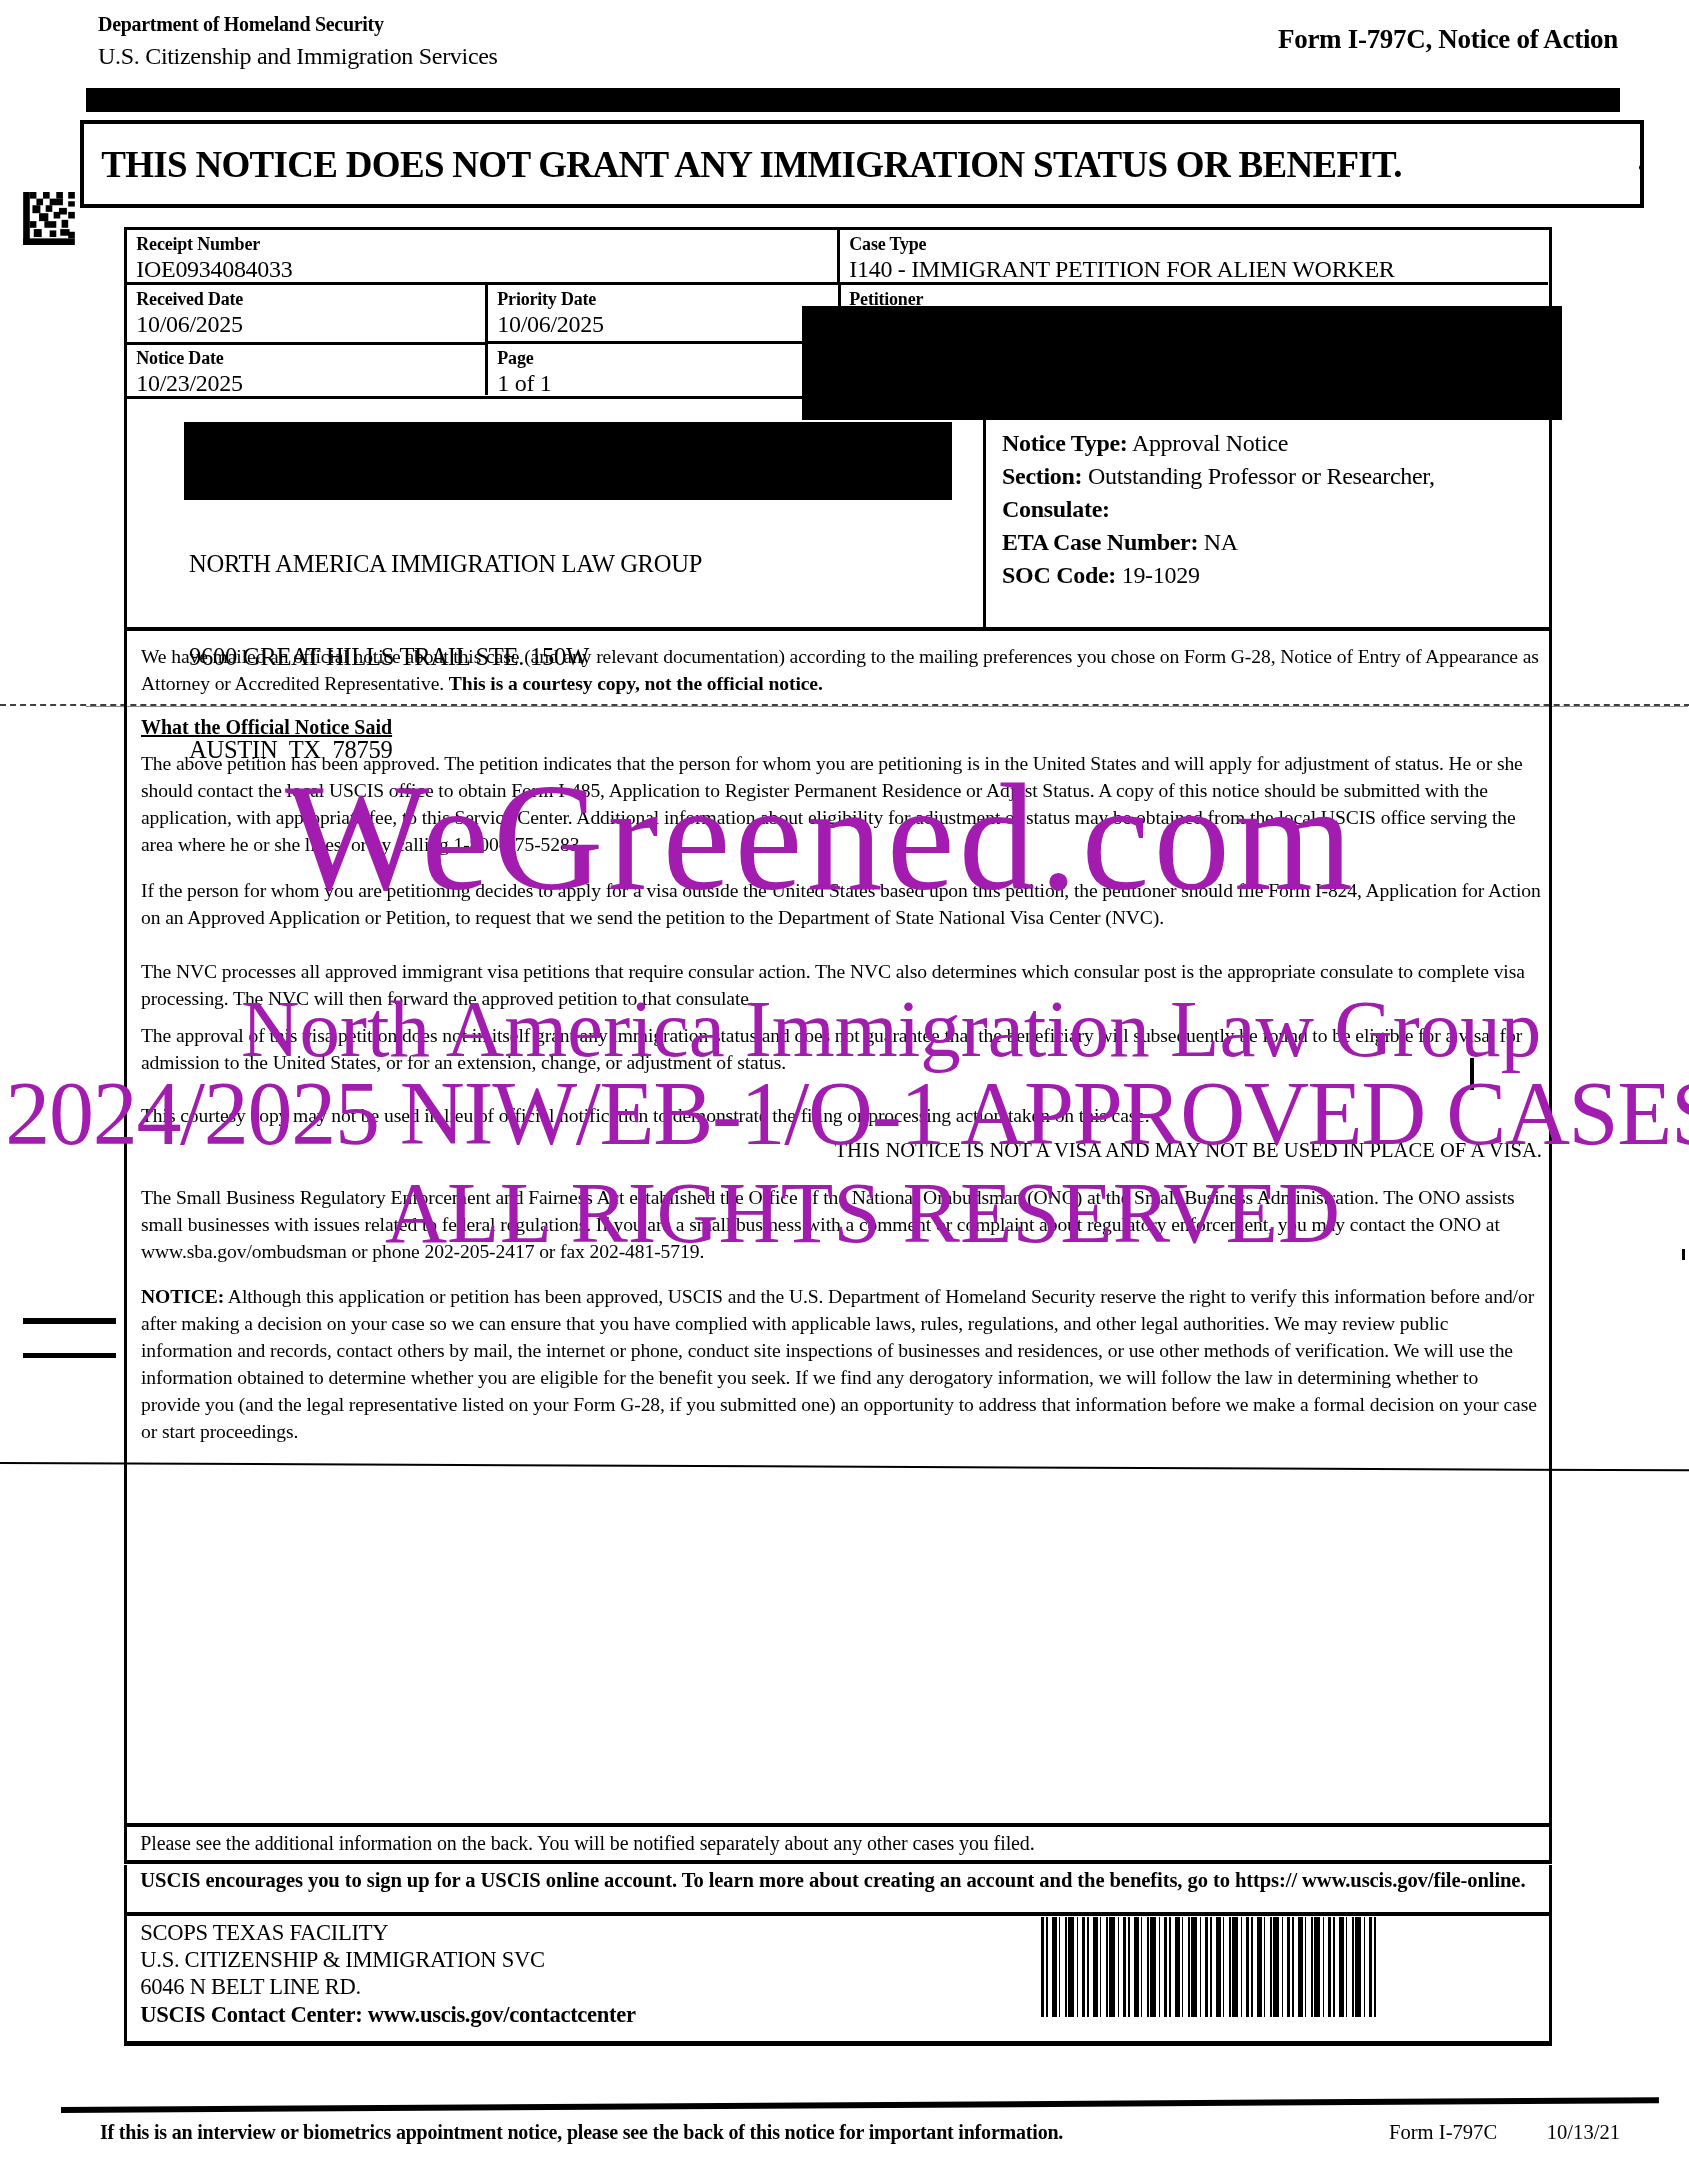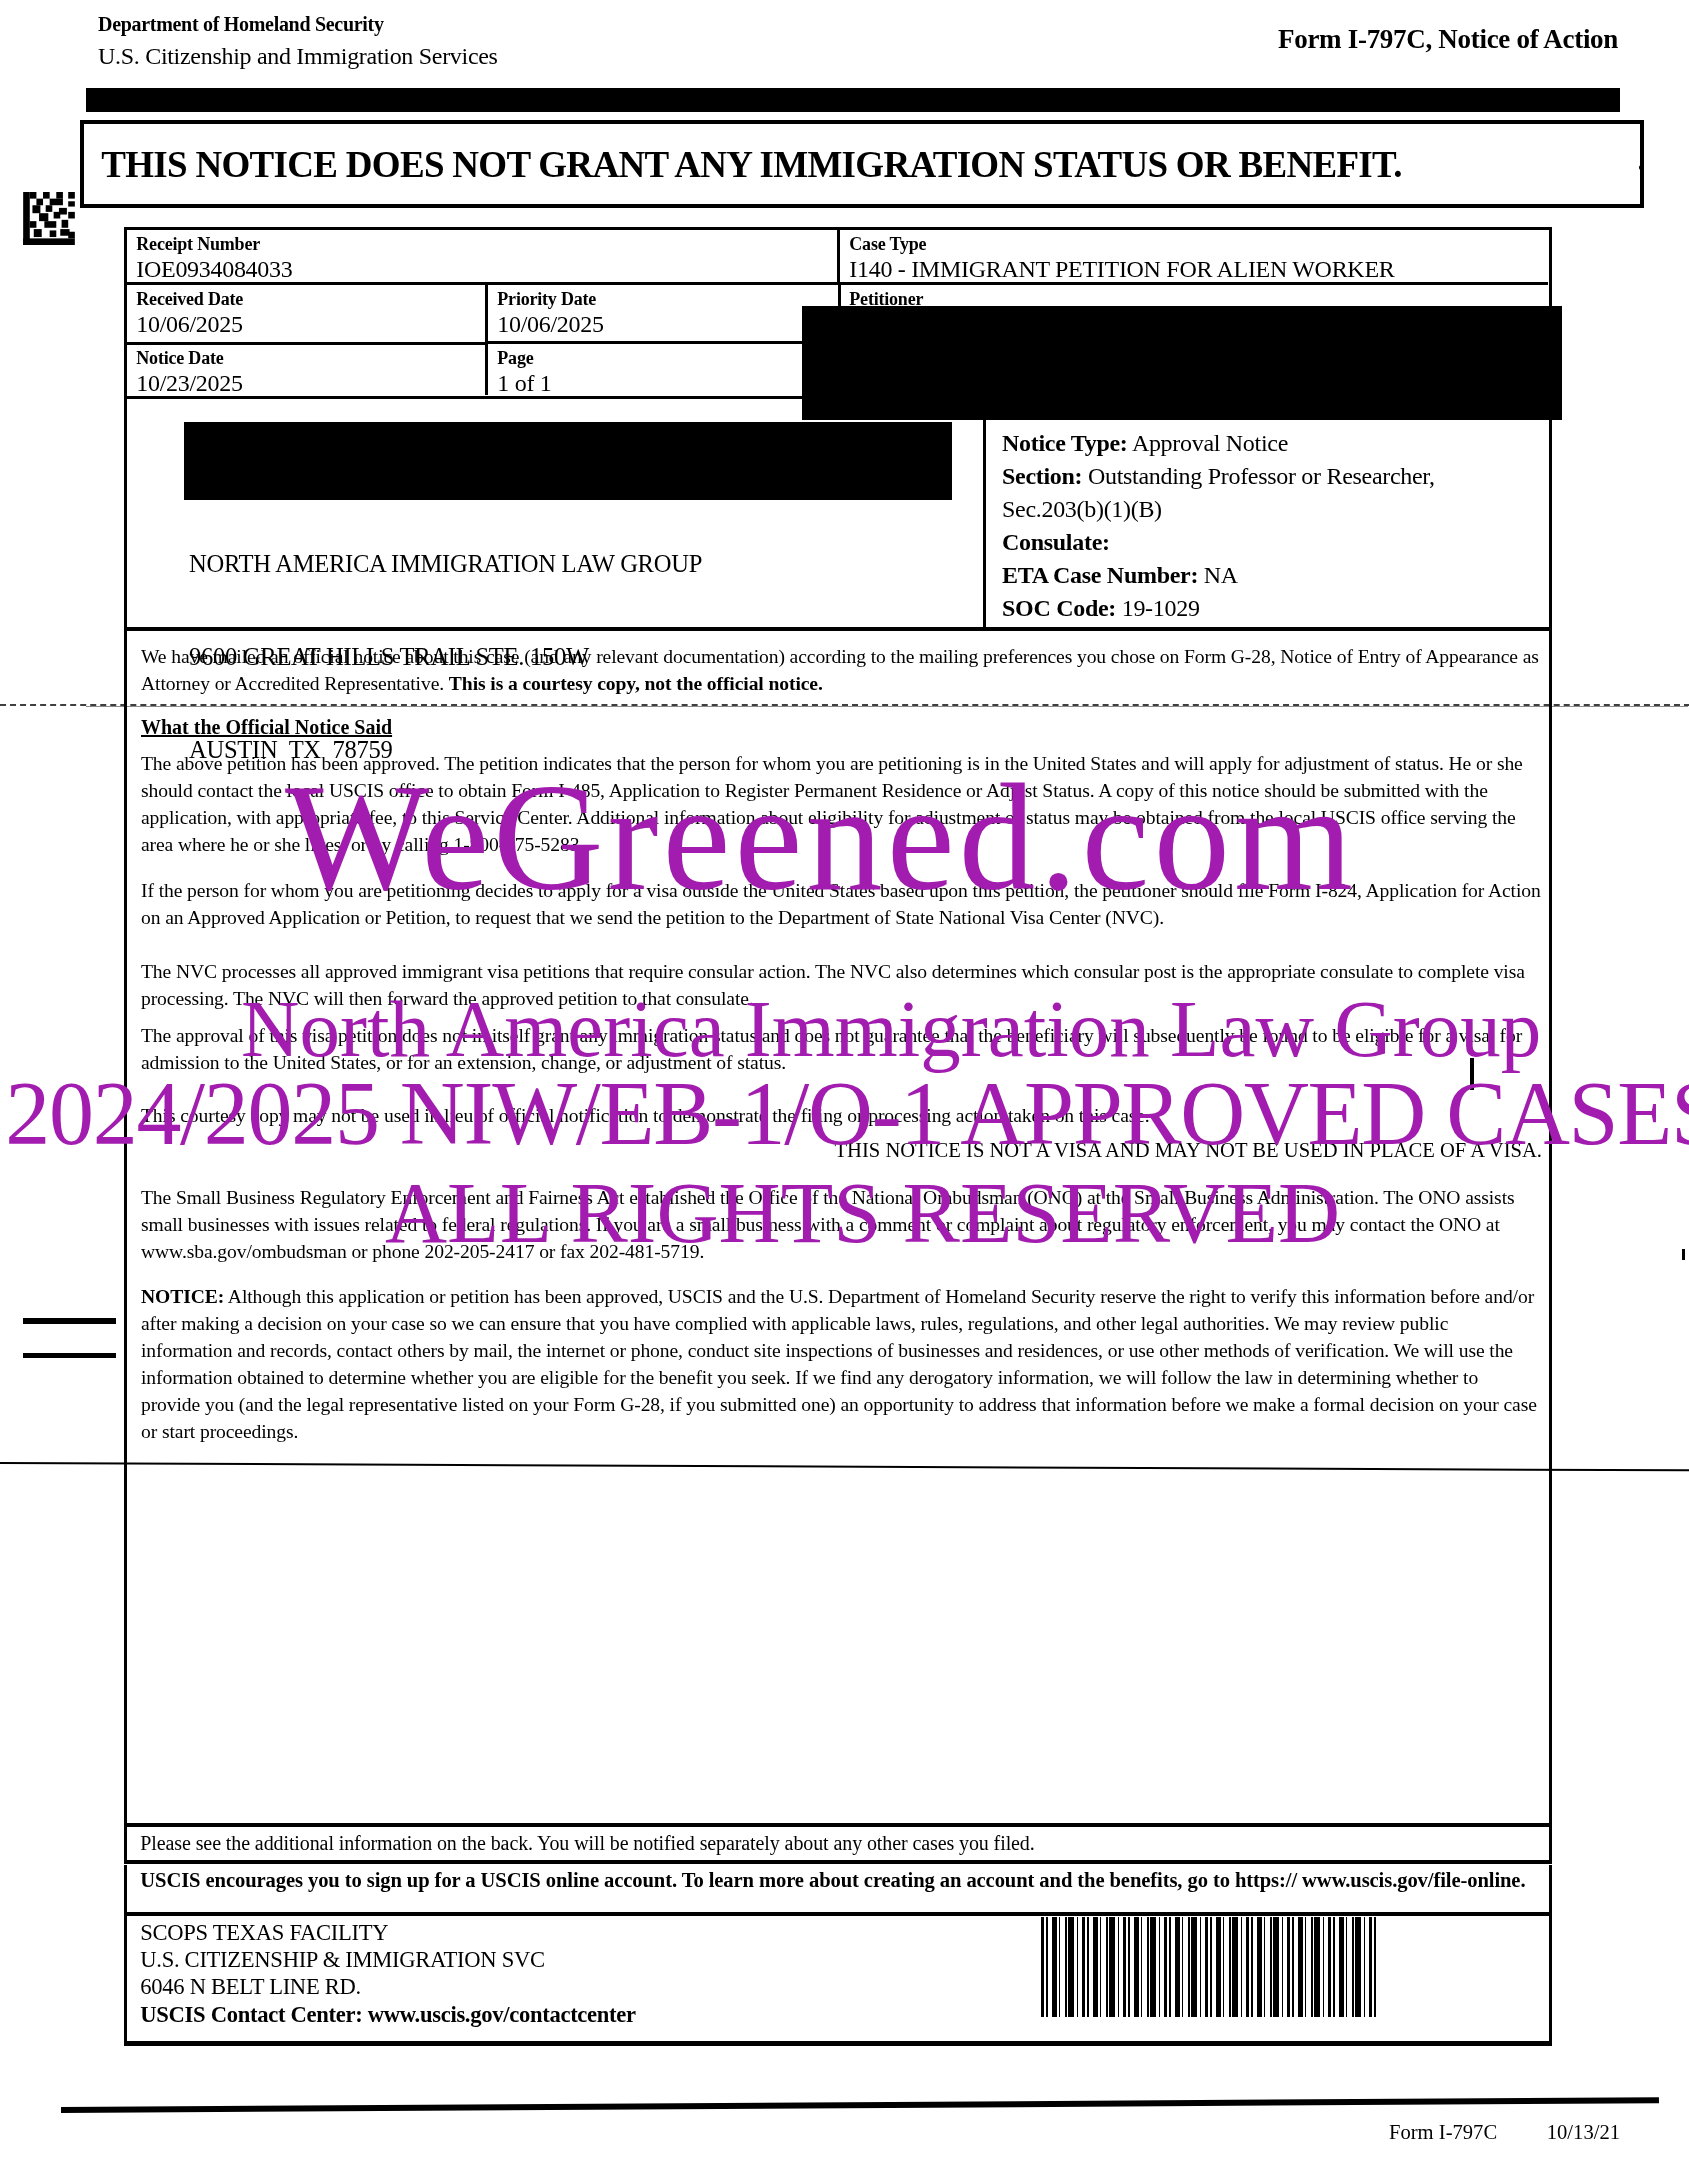--- a/index.html
+++ b/index.html
@@ -140,21 +140,20 @@
 
   <div class="info-section"></div>
   <div class="addr">
     <div>NORTH AMERICA IMMIGRATION LAW GROUP</div>
     <div>9600 GREAT HILLS TRAIL STE. 150W</div>
     <div>AUSTIN  TX  78759</div>
   </div>
   <div class="notice-box">
     <div class="nline"><b>Notice Type:</b> <span>Approval Notice</span></div>
     <div class="nline"><b>Section:</b> <span>Outstanding Professor or Researcher,</span></div>
-    <div class="nline"><span>Sec.203(b)(1)(B)</span></div>
     <div class="nline"><b>Consulate:</b></div>
     <div class="nline"><b>ETA Case Number:</b> <span>NA</span></div>
     <div class="nline"><b>SOC Code:</b> <span>19-1029</span></div>
   </div>
 
   <div class="redact r1"></div>
   <div class="redact r2"></div>
 
   <div class="body-box"></div>
 
@@ -194,19 +193,20 @@
   </div>
   <div class="office-box">
     <div class="oline">SCOPS TEXAS FACILITY</div>
     <div class="oline">U.S. CITIZENSHIP &amp; IMMIGRATION SVC</div>
     <div class="oline">6046 N BELT LINE RD.</div>
     <div class="oline contact">USCIS Contact Center: www.uscis.gov/contactcenter</div>
   </div>
   <div class="barcode1d"></div>
 
   <div class="bottom-line"></div>
+  <div class="bottom-note">If this is an interview or biometrics appointment notice, please see the back of this notice for important information.</div>
   <div class="bottom-form">
     <span>Form I-797C</span>
     <span>10/13/21</span>
   </div>
 
 </div>
 
 
 </body></html>

